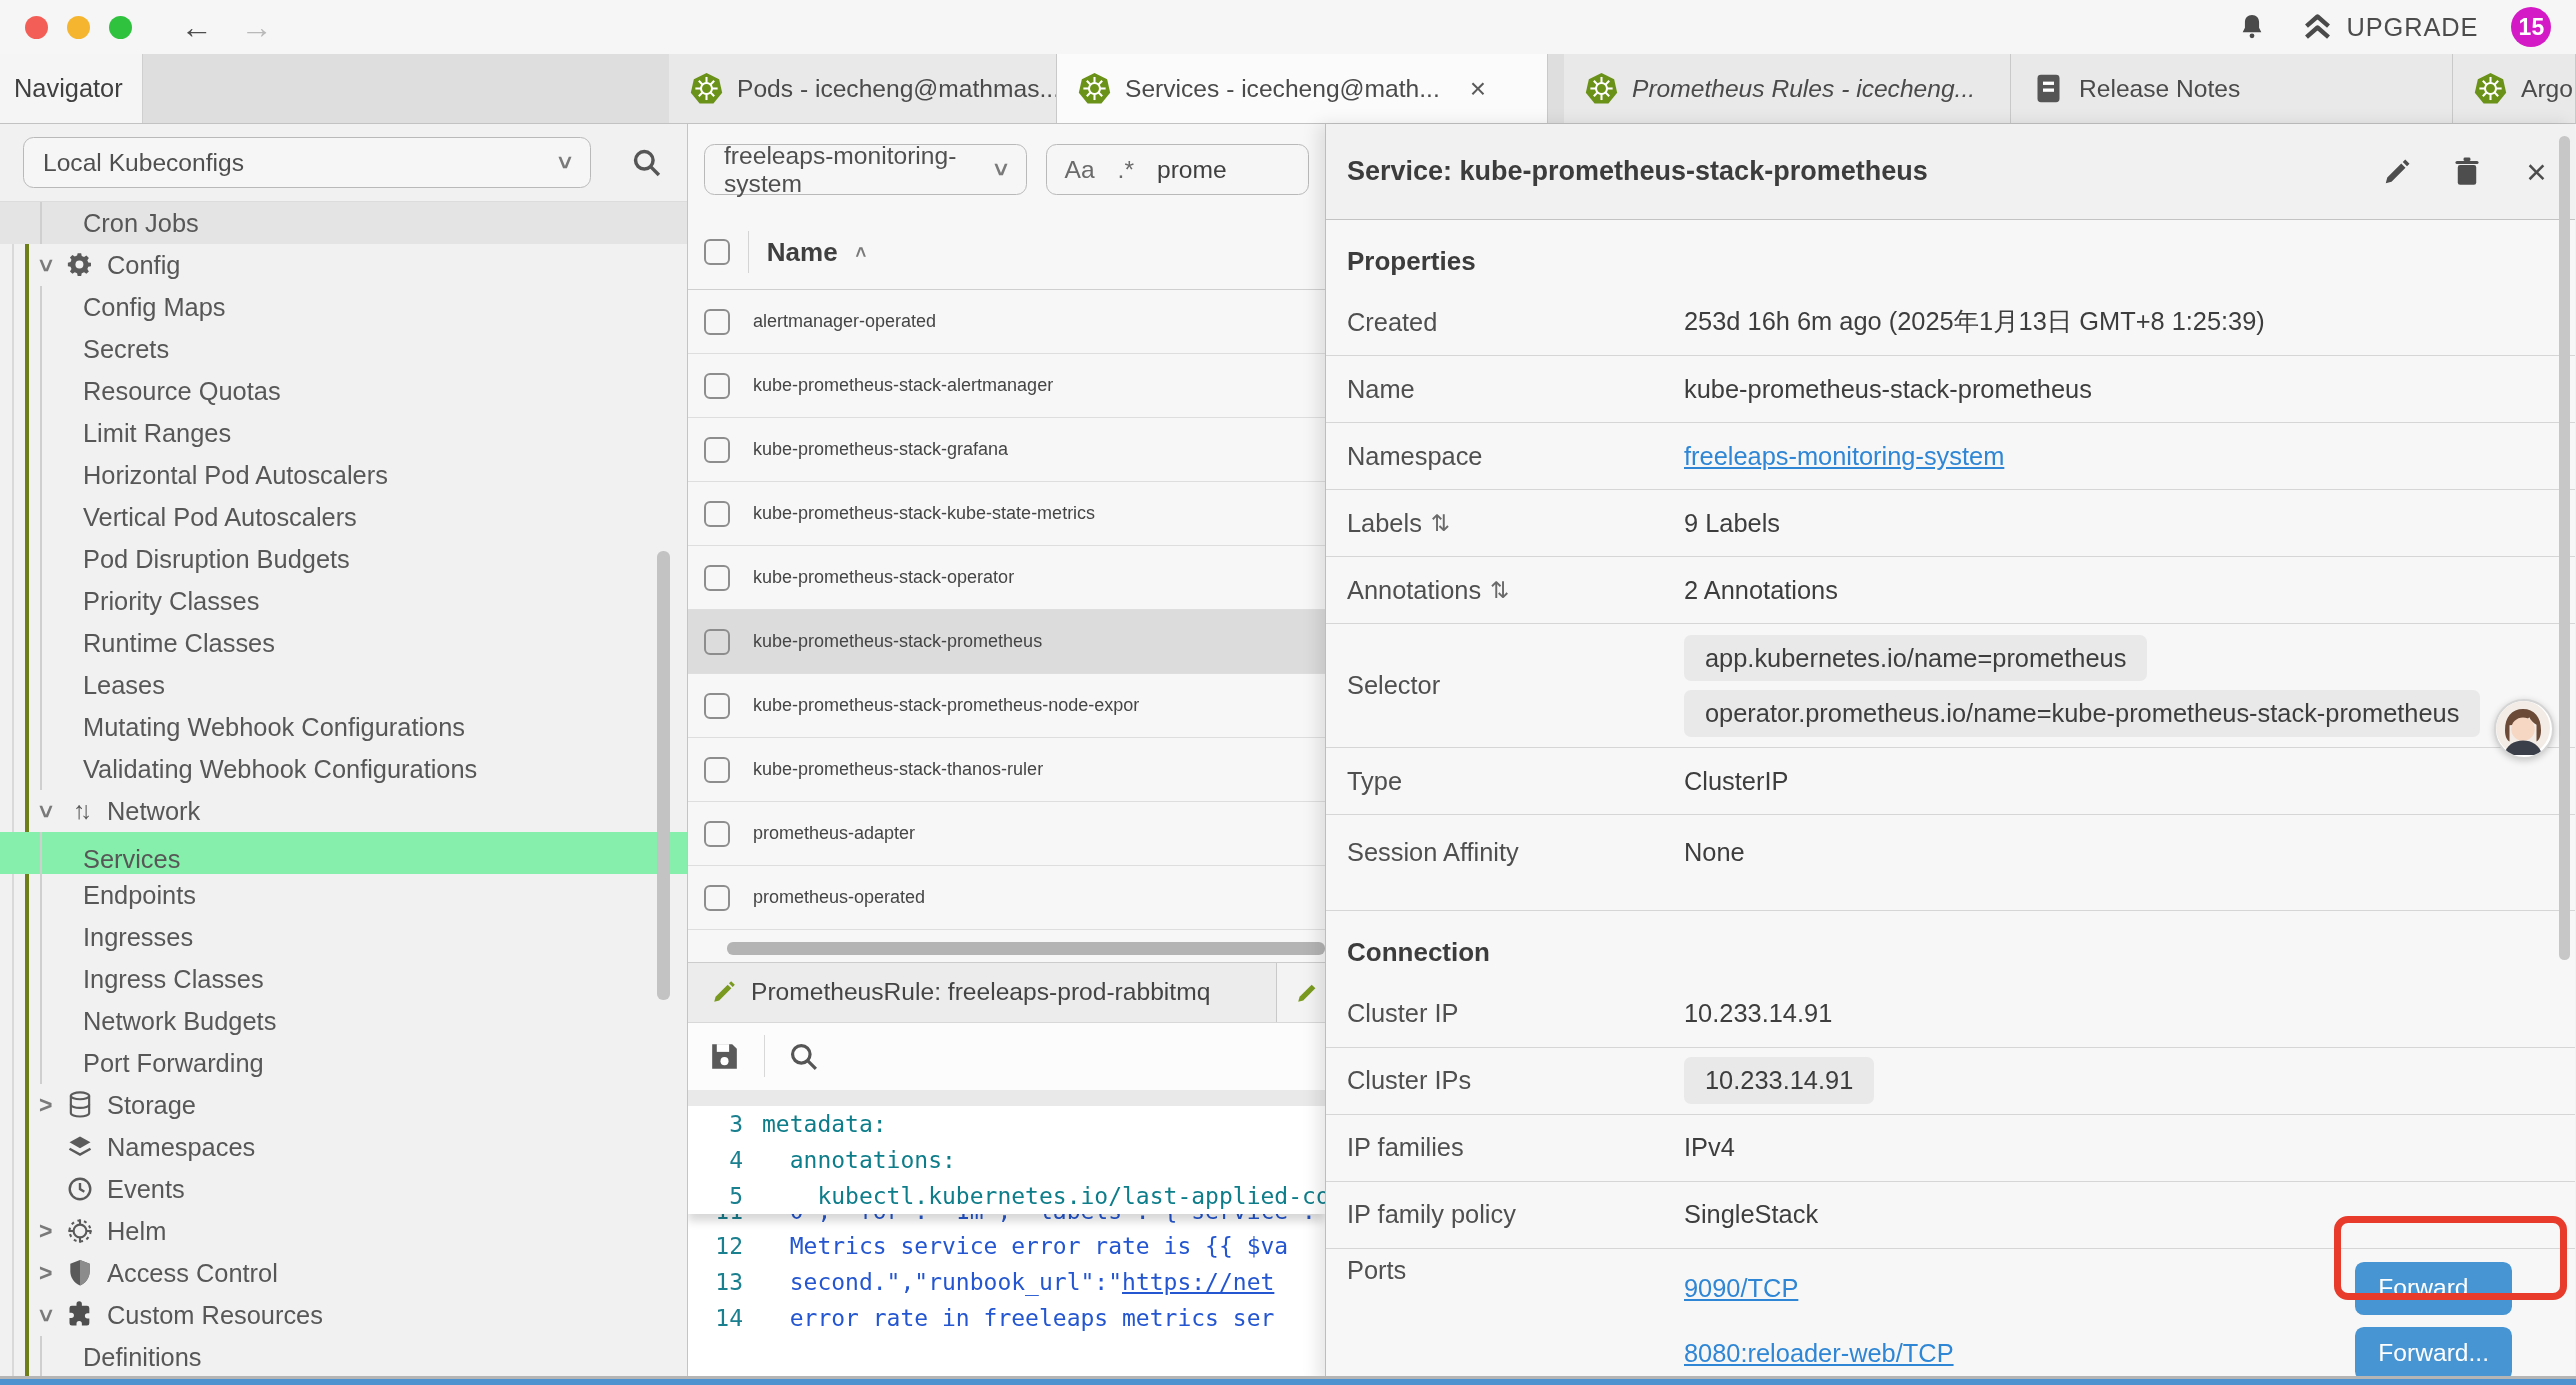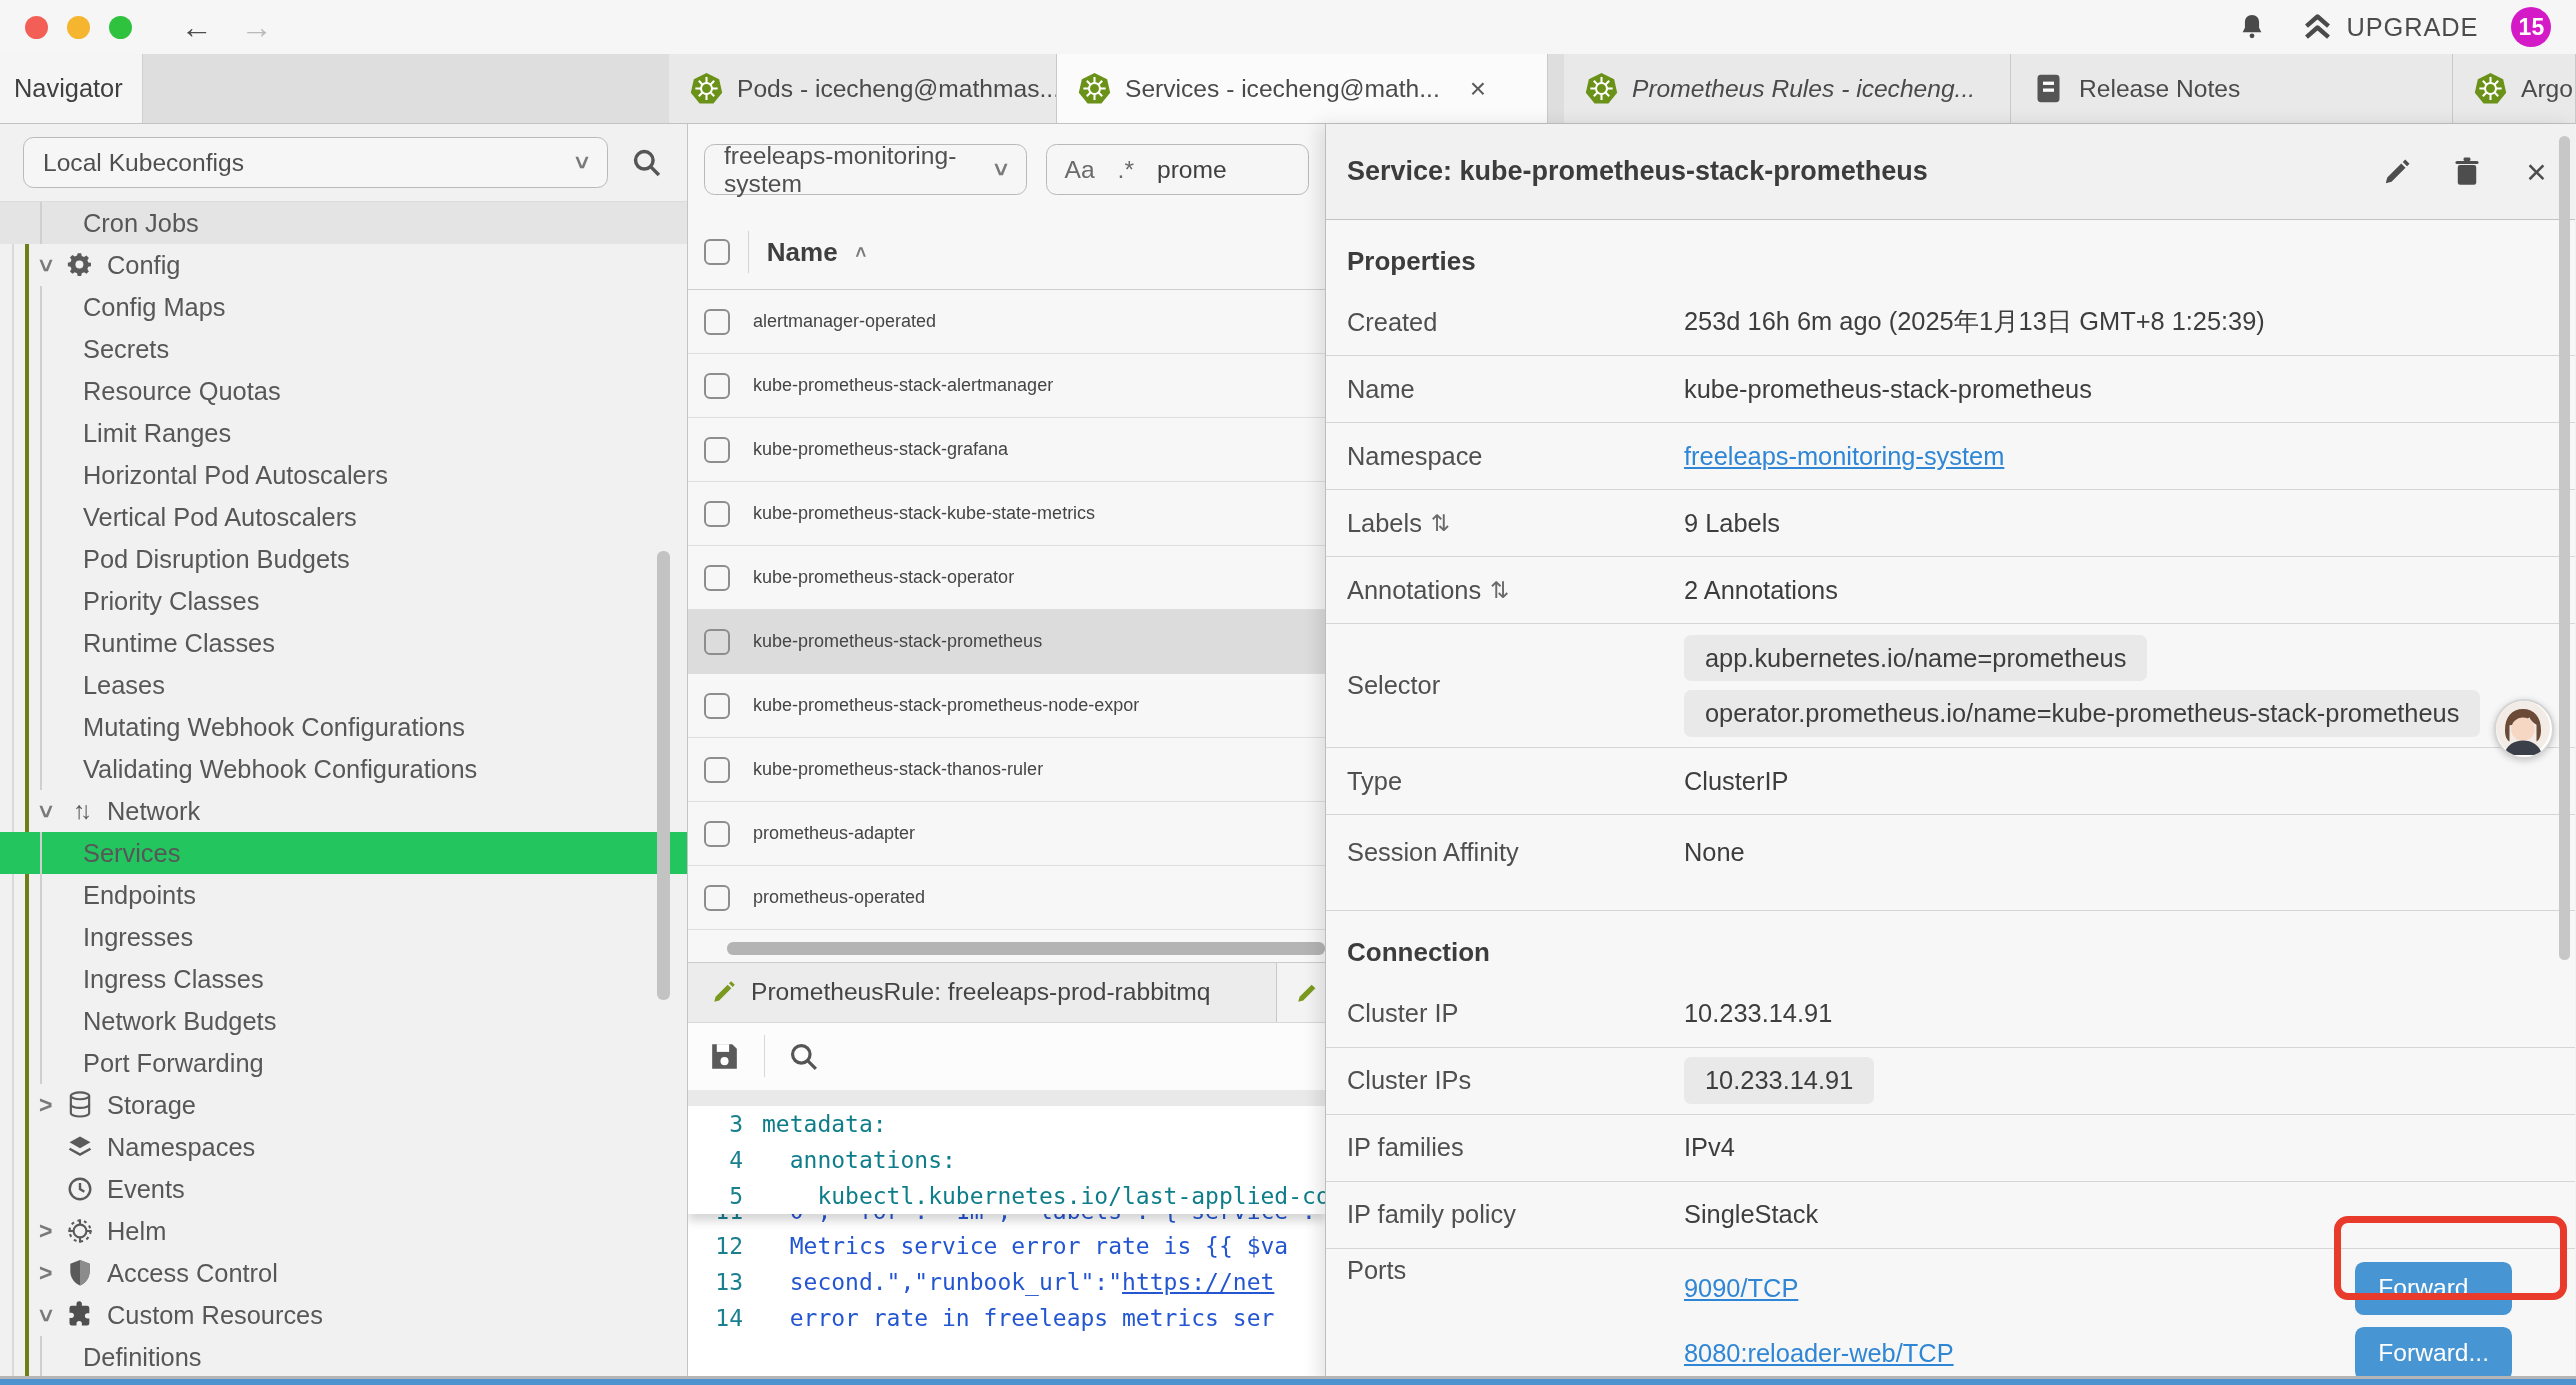--- a/index.html
+++ b/index.html
@@ -29,37 +29,37 @@
   .tab.active { background:#fbfbfb; }
   .tab.italic .tab-label { font-style:italic; }
   .tab .close { margin-left:16px; font-size:28px; color:#5a5a5a; }
   .tab-icon { width:33px; height:33px; flex:0 0 auto; }
 
   
   .content { display:flex; height:1261px; position:relative; }
 
   
   .sidebar { width:688px; background:#f1f1f1; border-right:1.8px solid #c4c4c4; position:relative; }
-  .kubeconfig-row { height:77px; display:flex; align-items:center; padding:0 23px; gap:21px; }
+  .kubeconfig-row { height:77px; display:flex; align-items:center; padding:0 23px; gap:38px; }
   .select { height:51px; border:1.8px solid #b9b9b9; border-radius:10.5px; background:#f6f6f6;
     display:flex; align-items:center; padding:0 19px; font-size:24.6px; color:#4f4f4f; }
   .select .chev { margin-left:auto; }
   .kube-select { flex:1; }
   .chev { display:inline-block; font-size:23px; color:#7a7a7a; transform:rotate(90deg); font-weight:bold; }
   .chev.right { transform:none; }
   .chev.up { transform:rotate(-90deg); }
   .tree { position:absolute; top:77px; bottom:0; left:0; right:0; overflow:hidden; border-top:1.8px solid #dcdcdc; }
   .guide-a { position:absolute; left:12.3px; top:0; bottom:0; width:1.8px; background:#d9d9d9; }
   .guide-green { position:absolute; left:24.6px; top:0; bottom:0; width:4.4px; background:#6e7f18; }
   .trow { height:42px; display:flex; align-items:center; font-size:25.4px; color:#575757;
     position:relative; padding-left:39px; gap:12.3px; white-space:nowrap; }
   .trow.child { padding-left:83px; }
   .trow.child::before { content:''; position:absolute; left:40px; top:0; bottom:0; width:1.8px; background:#cfcfcf; }
   .trow.highlighted { background:#e4e4e4; }
-  .trow.selected { background:#22c55e; }
+  .trow.selected { background:#86efac;align-items:flex-end; }
   .trow .ticon { width:30px; height:30px; display:inline-flex; align-items:center; justify-content:center; color:#5a5a5a; font-size:23px; }
   .sb-scroll { position:absolute; width:12.3px; border-radius:6.1px; background:#c3c3c3; right:17.5px; }
 
   
   .middle { width:637px; background:#f7f7f7; display:flex; flex-direction:column; position:relative; }
   .filter-row { height:91px; display:flex; align-items:center; padding:0 16px; gap:19px; }
   .ns-select { width:344px; }
   .search-box { flex:1; min-width:263px; height:51px; border:1.8px solid #b9b9b9; border-radius:10.5px;
     background:#f6f6f6; display:flex; align-items:center; padding:0 17.5px; gap:23px; font-size:24.6px; }
   .tok { color:#6a6a6a; }

